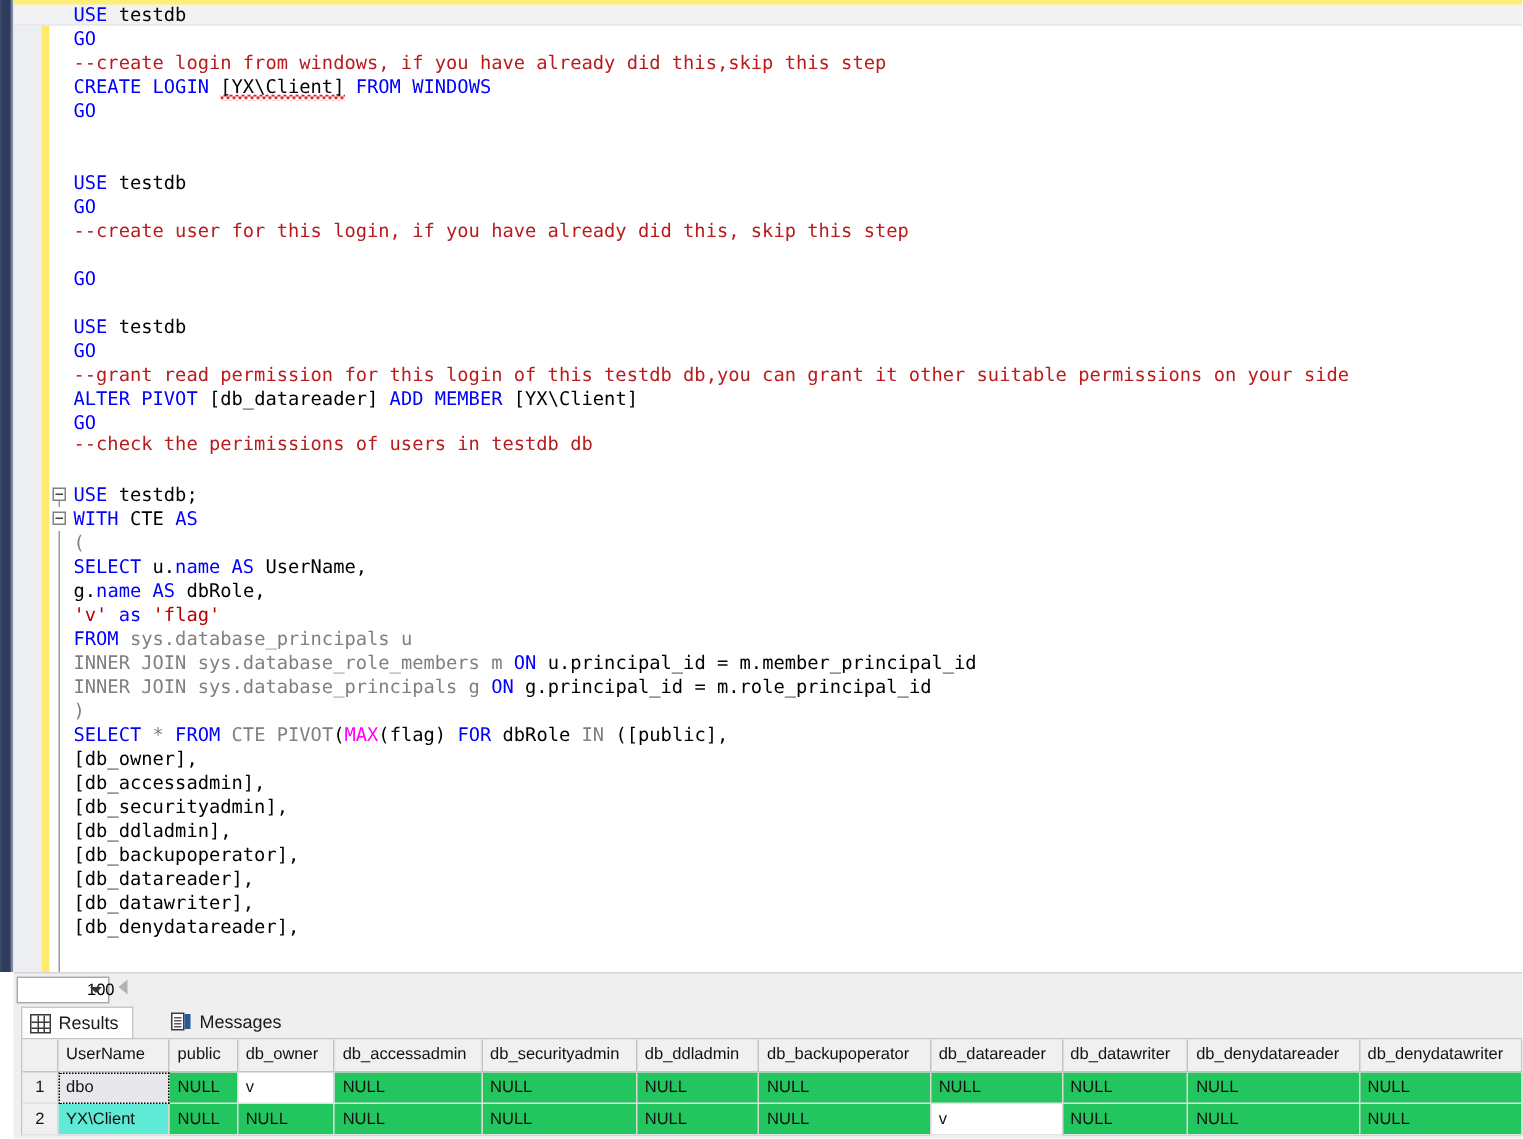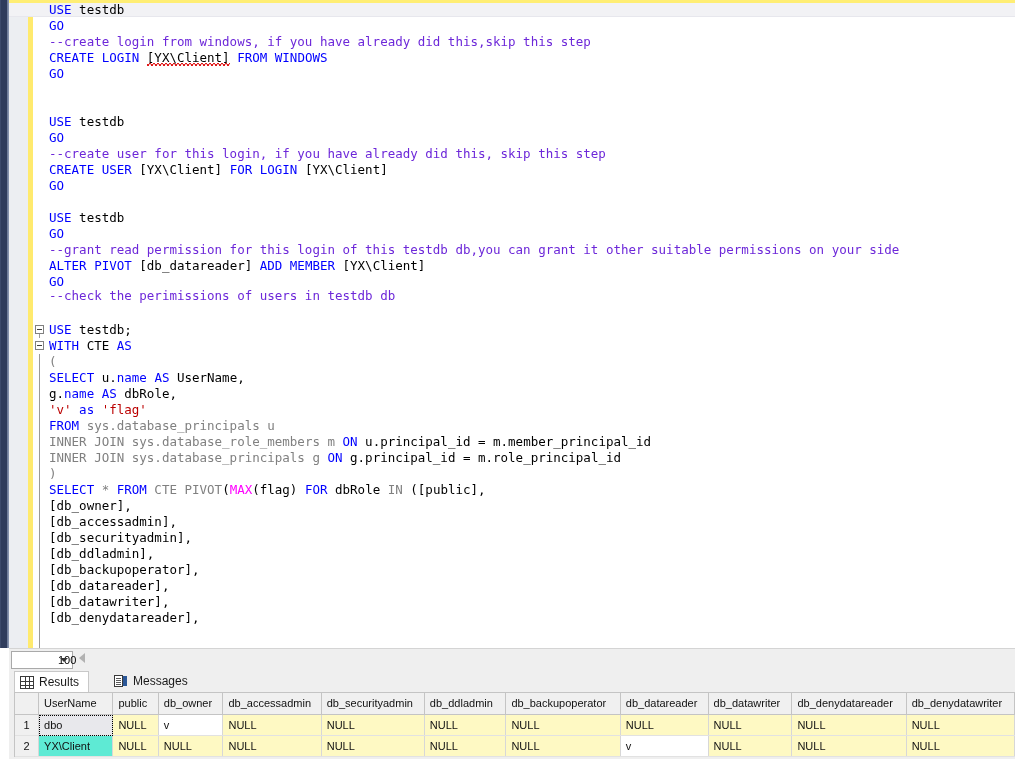--- a/index.html
+++ b/index.html
@@ -54,21 +54,21 @@
     color:#000000;
   }
   .cur-line{
     position:absolute;left:-40px;right:0;height:16px;
     background:#f2f2f5;
     border-top:1px solid #e7e7ed;
     border-bottom:1px solid #e7e7ed;
     box-sizing:border-box;
   }
   .kw{color:#0000ff;}
-  .cm{color:#6d28d9;}
+  .cm{color:#b91c1c;}
   .fn{color:#ff00ff;}
   .st{color:#bb0000;}
   .gy{color:#808080;}
   .pl{color:#000000;}
   .squiggle{
     background-image:
       radial-gradient(circle at 1px 2.2px,#e01b1b 0.9px,transparent 1.1px),
       radial-gradient(circle at 3px 0.6px,#e01b1b 0.9px,transparent 1.1px);
     background-size:4px 4px;
     background-repeat:repeat-x;
@@ -180,21 +180,21 @@
     border-bottom:1px solid #e2e2e2;
     padding:1px 5px 2px 5px;
     height:17px;
     white-space:nowrap;
     color:#111;
   }
   td.rownum, th.rownum{
     background:#f0f0f0;text-align:center;color:#111;width:20px;
     border-right:1px solid #c4c4c4;
   }
-  td.nullcell{background:#fef9c3;}
+  td.nullcell{background:#22c55e;}
   td.valcell{background:#ffffff;}
   td.namecell{background:#5eead4;}
   td.selected{
     background:#e8e8ec;
     outline:1px dotted #000;
     outline-offset:-1px;
   }
 </style>
 </head>
 <body>
@@ -217,21 +217,20 @@
       <div class="code-line" style="top: 2px;"><span class="kw">USE</span><span class="pl"> testdb</span></div>
       <div class="code-line" style="top: 18px;"><span class="kw">GO</span></div>
       <div class="code-line" style="top: 34px;"><span class="cm">--create login from windows, if you have already did this,skip this step</span></div>
       <div class="code-line" style="top: 50px;"><span class="kw">CREATE LOGIN </span><span class="pl squiggle">[YX\Client]</span><span class="pl"> </span><span class="kw">FROM WINDOWS</span></div>
       <div class="code-line" style="top: 66px;"><span class="kw">GO</span></div>
       <div class="code-line" style="top: 82px;"></div>
       <div class="code-line" style="top: 98px;"></div>
       <div class="code-line" style="top: 114px;"><span class="kw">USE</span><span class="pl"> testdb</span></div>
       <div class="code-line" style="top: 130px;"><span class="kw">GO</span></div>
       <div class="code-line" style="top: 146px;"><span class="cm">--create user for this login, if you have already did this, skip this step</span></div>
-      <div class="code-line" style="top: 162px;"><span class="kw">CREATE USER</span><span class="pl"> [YX\Client] </span><span class="kw">FOR LOGIN</span><span class="pl"> [YX\Client]</span></div>
       <div class="code-line" style="top: 178px;"><span class="kw">GO</span></div>
       <div class="code-line" style="top: 194px;"></div>
       <div class="code-line" style="top: 210px;"><span class="kw">USE</span><span class="pl"> testdb</span></div>
       <div class="code-line" style="top: 226px;"><span class="kw">GO</span></div>
       <div class="code-line" style="top: 242px;"><span class="cm">--grant read permission for this login of this testdb db,you can grant it other suitable permissions on your side</span></div>
       <div class="code-line" style="top: 258px;"><span class="kw">ALTER PIVOT</span><span class="pl"> [db_datareader] </span><span class="kw">ADD MEMBER</span><span class="pl"> [YX\Client]</span></div>
       <div class="code-line" style="top: 274px;"><span class="kw">GO</span></div>
       <div class="code-line" style="top: 290px;"></div>
       <div class="code-line" style="top: 288px;"><span class="cm">--check the perimissions of users in testdb db</span></div>
       <div class="code-line" style="top: 322px;"><span class="kw">USE</span><span class="pl"> testdb;</span></div>

